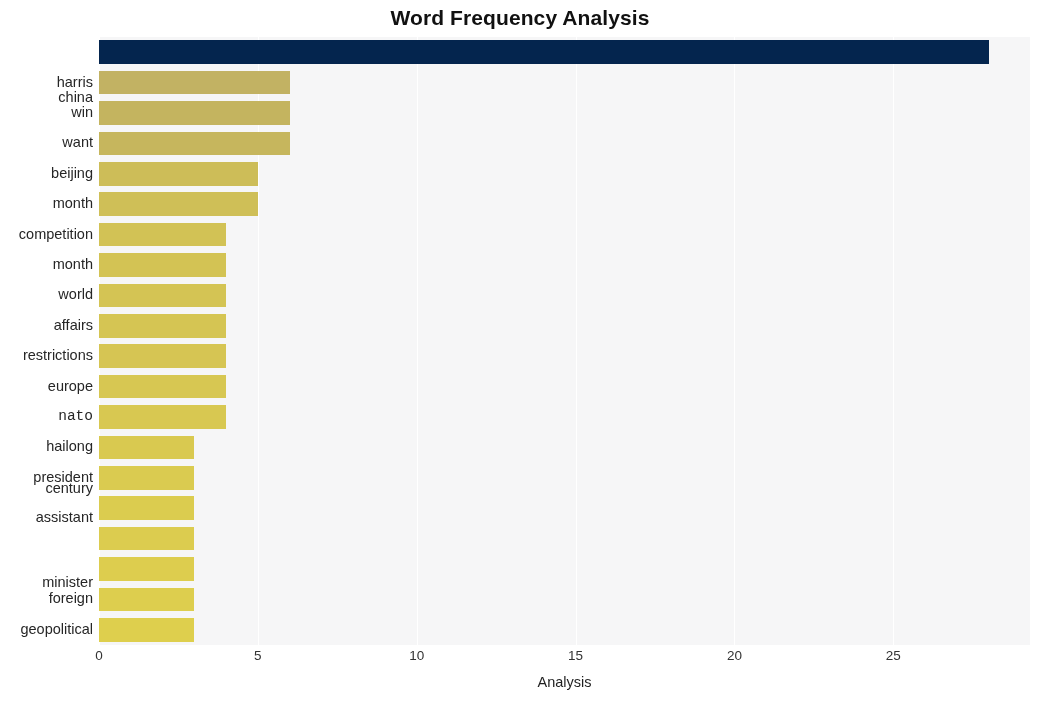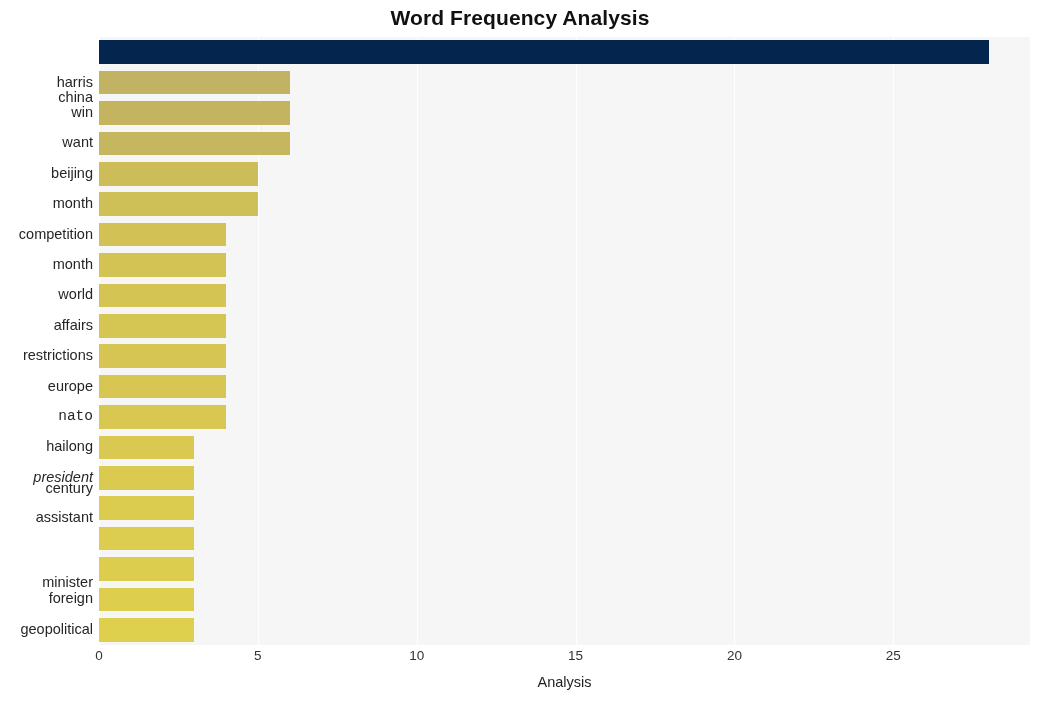--- a/index.html
+++ b/index.html
@@ -212,21 +212,21 @@
       <div class="ylabel" style="top: 127.8px;">beijing</div>
       <div class="ylabel" style="top: 158.2px;">month</div>
       <div class="ylabel" style="top: 188.6px;">competition</div>
       <div class="ylabel" style="top: 219px;">month</div>
       <div class="ylabel" style="top: 249.4px;">world</div>
       <div class="ylabel" style="top: 279.8px;">affairs</div>
       <div class="ylabel" style="top: 310.2px;">restrictions</div>
       <div class="ylabel" style="top: 340.6px;">europe</div>
       <div class="ylabel" style="top: 371px; font-family: Liberation Mono, monospace;">nato</div>
       <div class="ylabel" style="top: 401.4px;">hailong</div>
-      <div class="ylabel" style="top: 431.8px; font-style: italic;">president</div>
+      <div class="ylabel" style="top: 431.8px;">president</div>
       <div class="ylabel" style="top: 443px;">century</div>
       <div class="ylabel" style="top: 472px;">assistant</div>
       <div class="ylabel" style="top: 537px;">minister</div>
       <div class="ylabel" style="top: 553.4px;">foreign</div>
       <div class="ylabel" style="top: 583.8px;">geopolitical</div>
     </div>
 
   <div class="xticks">
       <div class="xtick" style="left: 0px;">0</div>
       <div class="xtick" style="left: 158.874px;">5</div>

